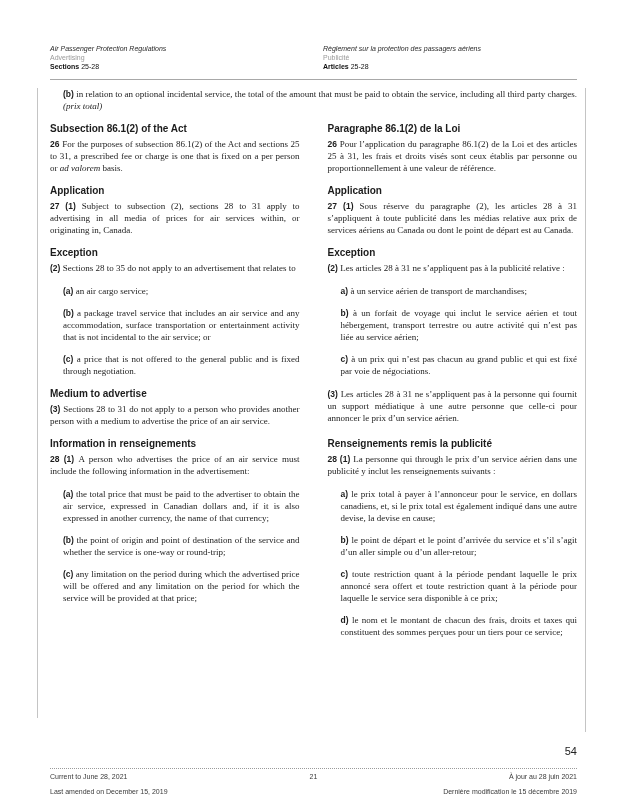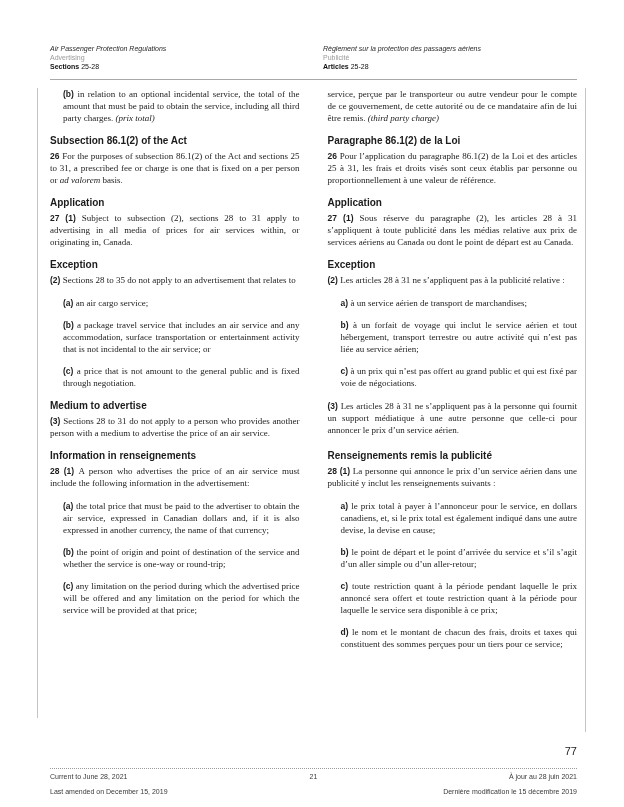--- a/index.html
+++ b/index.html
@@ -114,23 +114,20 @@
   <div class="header-rule"></div>
 
   <div class="bar-left"></div>
   <div class="bar-right"></div>
 
   <div class="body">
       <div class="row">
         <div class="col">
           <div class="block block-item"><span class="seg-b">(b) </span><span class="seg-n">in relation to an optional incidental service, the total of the amount that must be paid to obtain the service, including all third party charges. </span><span class="seg-i">(prix total)</span></div>
         </div>
-        <div class="col">
-          <div class="block block-para"><span class="seg-n">service, perçue par le transporteur ou autre vendeur pour le compte de ce gouvernement, de cette autorité ou de ce mandataire afin de lui être remis. </span><span class="seg-i">(third party charge)</span></div>
-        </div>
       </div>
       <div class="row">
         <div class="col">
           <div class="block block-heading"><span class="seg-n">Subsection 86.1(2) of the Act</span></div>
           <div class="block block-para"><span class="seg-b">26 </span><span class="seg-n">For the purposes of subsection 86.1(2) of the Act and sections 25 to 31, a prescribed fee or charge is one that is fixed on a per person or </span><span class="seg-i">ad valorem</span><span class="seg-n"> basis.</span></div>
         </div>
         <div class="col">
           <div class="block block-heading"><span class="seg-n">Paragraphe 86.1(2) de la Loi</span></div>
           <div class="block block-para"><span class="seg-b">26 </span><span class="seg-n">Pour l’application du paragraphe 86.1(2) de la Loi et des articles 25 à 31, les frais et droits visés sont ceux établis par personne ou proportionnellement à une valeur de référence.</span></div>
         </div>
@@ -152,63 +149,63 @@
         </div>
         <div class="col">
           <div class="block block-heading"><span class="seg-n">Exception</span></div>
           <div class="block block-para"><span class="seg-b">(2) </span><span class="seg-n">Les articles 28 à 31 ne s’appliquent pas à la publicité relative :</span></div>
         </div>
       </div>
       <div class="row">
         <div class="col">
           <div class="block block-item"><span class="seg-b">(a) </span><span class="seg-n">an air cargo service;</span></div>
           <div class="block block-item"><span class="seg-b">(b) </span><span class="seg-n">a package travel service that includes an air service and any accommodation, surface transportation or entertainment activity that is not incidental to the air service; or</span></div>
-          <div class="block block-item"><span class="seg-b">(c) </span><span class="seg-n">a price that is not amount to the general public and is fixed through negotiation.</span></div>
+          <div class="block block-item"><span class="seg-b">(c) </span><span class="seg-n">a price that is not offered to the general public and is fixed through negotiation.</span></div>
         </div>
         <div class="col">
           <div class="block block-item"><span class="seg-b">a) </span><span class="seg-n">à un service aérien de transport de marchandises;</span></div>
           <div class="block block-item"><span class="seg-b">b) </span><span class="seg-n">à un forfait de voyage qui inclut le service aérien et tout hébergement, transport terrestre ou autre activité qui n’est pas liée au service aérien;</span></div>
-          <div class="block block-item"><span class="seg-b">c) </span><span class="seg-n">à un prix qui n’est pas offert au grand public et qui est fixé par voie de négociations.</span></div>
+          <div class="block block-item"><span class="seg-b">c) </span><span class="seg-n">à un prix qui n’est pas chacun au grand public et qui est fixé par voie de négociations.</span></div>
         </div>
       </div>
       <div class="row">
         <div class="col">
           <div class="block block-heading"><span class="seg-n">Medium to advertise</span></div>
           <div class="block block-para"><span class="seg-b">(3) </span><span class="seg-n">Sections 28 to 31 do not apply to a person who provides another person with a medium to advertise the price of an air service.</span></div>
         </div>
         <div class="col">
           <div class="block block-para"><span class="seg-b">(3) </span><span class="seg-n">Les articles 28 à 31 ne s’appliquent pas à la personne qui fournit un support médiatique à une autre personne que celle-ci pour annoncer le prix d’un service aérien.</span></div>
         </div>
       </div>
       <div class="row">
         <div class="col">
           <div class="block block-heading"><span class="seg-n">Information in renseignements</span></div>
           <div class="block block-para"><span class="seg-b">28 (1) </span><span class="seg-n">A person who advertises the price of an air service must include the following information in the advertisement:</span></div>
         </div>
         <div class="col">
           <div class="block block-heading"><span class="seg-n">Renseignements remis la publicité</span></div>
-          <div class="block block-para"><span class="seg-b">28 (1) </span><span class="seg-n">La personne qui annonce le prix d’un service aérien dans une publicité y inclut les renseignements suivants :</span></div>
+          <div class="block block-para"><span class="seg-b">28 (1) </span><span class="seg-n">La personne qui through le prix d’un service aérien dans une publicité y inclut les renseignements suivants :</span></div>
         </div>
       </div>
       <div class="row">
         <div class="col">
           <div class="block block-item"><span class="seg-b">(a) </span><span class="seg-n">the total price that must be paid to the advertiser to obtain the air service, expressed in Canadian dollars and, if it is also expressed in another currency, the name of that currency;</span></div>
           <div class="block block-item"><span class="seg-b">(b) </span><span class="seg-n">the point of origin and point of destination of the service and whether the service is one-way or round-trip;</span></div>
           <div class="block block-item"><span class="seg-b">(c) </span><span class="seg-n">any limitation on the period during which the advertised price will be offered and any limitation on the period for which the service will be provided at that price;</span></div>
         </div>
         <div class="col">
           <div class="block block-item"><span class="seg-b">a) </span><span class="seg-n">le prix total à payer à l’annonceur pour le service, en dollars canadiens, et, si le prix total est également indiqué dans une autre devise, la devise en cause;</span></div>
           <div class="block block-item"><span class="seg-b">b) </span><span class="seg-n">le point de départ et le point d’arrivée du service et s’il s’agit d’un aller simple ou d’un aller-retour;</span></div>
           <div class="block block-item"><span class="seg-b">c) </span><span class="seg-n">toute restriction quant à la période pendant laquelle le prix annoncé sera offert et toute restriction quant à la période pour laquelle le service sera disponible à ce prix;</span></div>
           <div class="block block-item"><span class="seg-b">d) </span><span class="seg-n">le nom et le montant de chacun des frais, droits et taxes qui constituent des sommes perçues pour un tiers pour ce service;</span></div>
         </div>
       </div>
     </div>
 
-  <div class="page-num">77</div>
+  <div class="page-num">54</div>
   <div class="footer-rule"></div>
   <div class="footer-row footer-row-1">
     <span>Current to June 28, 2021</span>
     <span class="footer-center">21</span>
     <span>À jour au 28 juin 2021</span>
   </div>
   <div class="footer-row footer-row-2">
     <span>Last amended on December 15, 2019</span>
     <span>Dernière modification le 15 décembre 2019</span>
   </div>

